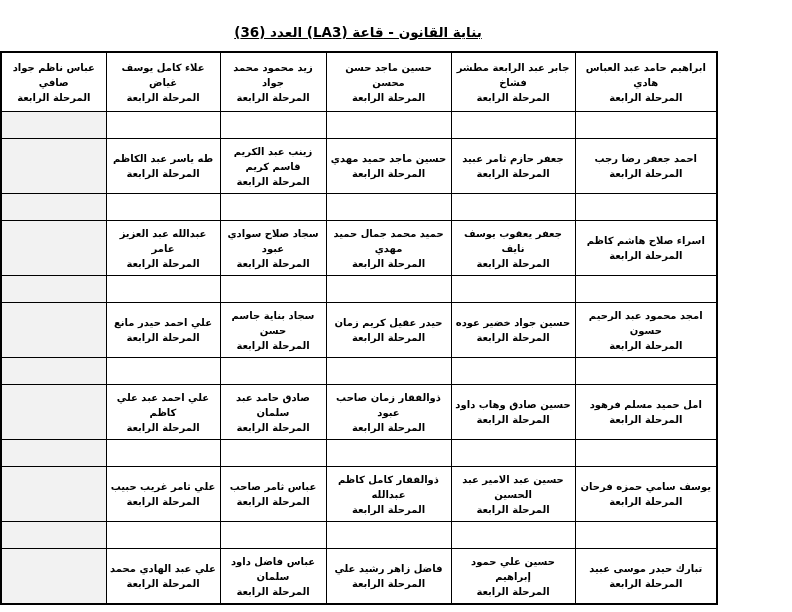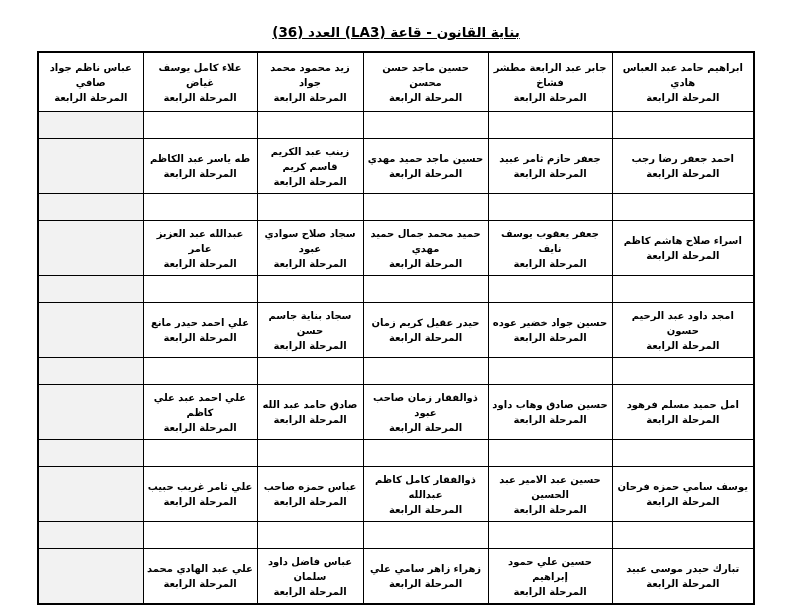--- a/index.html
+++ b/index.html
@@ -9,21 +9,21 @@
   }
   body {
     width: 792px;
     height: 612px;
     font-family: "DejaVu Sans", sans-serif;
     color: #000000;
     overflow: hidden;
   }
   .page {
     box-sizing: border-box;
-    width: 792px;
+    width: 716px;
     height: 612px;
     padding-top: 24px;
   }
   .doc-title {
     direction: rtl;
     text-align: center;
     font-weight: bold;
     font-size: 13.5px;
     text-decoration: underline;
     margin: 0 0 11px 0;
@@ -160,21 +160,21 @@
         <tr class="spacer-row">
           <td></td>
           <td></td>
           <td></td>
           <td></td>
           <td></td>
           <td class="shaded"></td>
         </tr>
         <tr class="names-row">
           <td>
-            <div class="name">امجد داود عبد الرحيم حسون</div>
+            <div class="name">امجد محمود عبد الرحيم حسون</div>
             <div class="stage">المرحلة الرابعة</div>
           </td>
           <td>
             <div class="name">حسين جواد خضير عوده</div>
             <div class="stage">المرحلة الرابعة</div>
           </td>
           <td>
             <div class="name">حيدر عقيل كريم زمان</div>
             <div class="stage">المرحلة الرابعة</div>
           </td>
@@ -203,21 +203,21 @@
           </td>
           <td>
             <div class="name">حسين صادق وهاب داود</div>
             <div class="stage">المرحلة الرابعة</div>
           </td>
           <td>
             <div class="name">ذوالفقار زمان صاحب عبود</div>
             <div class="stage">المرحلة الرابعة</div>
           </td>
           <td>
-            <div class="name">صادق حامد عبد الله</div>
+            <div class="name">صادق حامد عبد سلمان</div>
             <div class="stage">المرحلة الرابعة</div>
           </td>
           <td>
             <div class="name">علي احمد عبد علي كاظم</div>
             <div class="stage">المرحلة الرابعة</div>
           </td>
           <td class="shaded"></td>
         </tr>
         <tr class="spacer-row">
           <td></td>
@@ -234,21 +234,21 @@
           </td>
           <td>
             <div class="name">حسين عبد الامير عبد الحسين</div>
             <div class="stage">المرحلة الرابعة</div>
           </td>
           <td>
             <div class="name">ذوالفقار كامل كاظم عبدالله</div>
             <div class="stage">المرحلة الرابعة</div>
           </td>
           <td>
-            <div class="name">عباس حمزه صاحب</div>
+            <div class="name">عباس ثامر صاحب</div>
             <div class="stage">المرحلة الرابعة</div>
           </td>
           <td>
             <div class="name">علي ثامر غريب حبيب</div>
             <div class="stage">المرحلة الرابعة</div>
           </td>
           <td class="shaded"></td>
         </tr>
         <tr class="spacer-row">
           <td></td>
@@ -261,21 +261,21 @@
         <tr class="names-row">
           <td>
             <div class="name">تبارك حيدر موسى عبيد</div>
             <div class="stage">المرحلة الرابعة</div>
           </td>
           <td>
             <div class="name">حسين علي حمود إبراهيم</div>
             <div class="stage">المرحلة الرابعة</div>
           </td>
           <td>
-            <div class="name">زهراء زاهر سامي علي</div>
+            <div class="name">فاضل زاهر رشيد علي</div>
             <div class="stage">المرحلة الرابعة</div>
           </td>
           <td>
             <div class="name">عباس فاضل داود سلمان</div>
             <div class="stage">المرحلة الرابعة</div>
           </td>
           <td>
             <div class="name">علي عبد الهادي محمد</div>
             <div class="stage">المرحلة الرابعة</div>
           </td>

